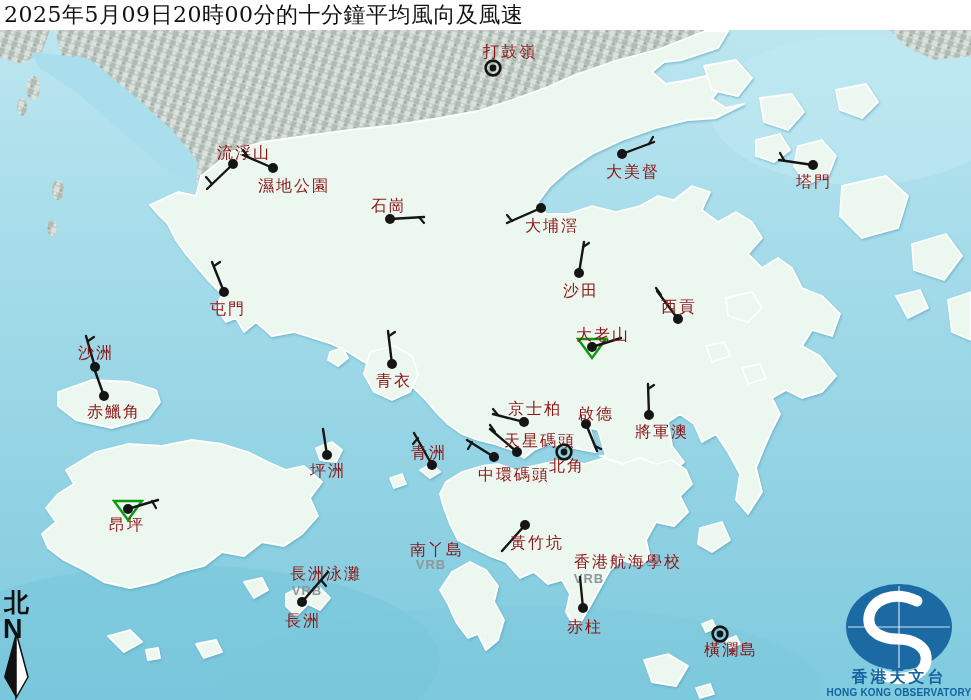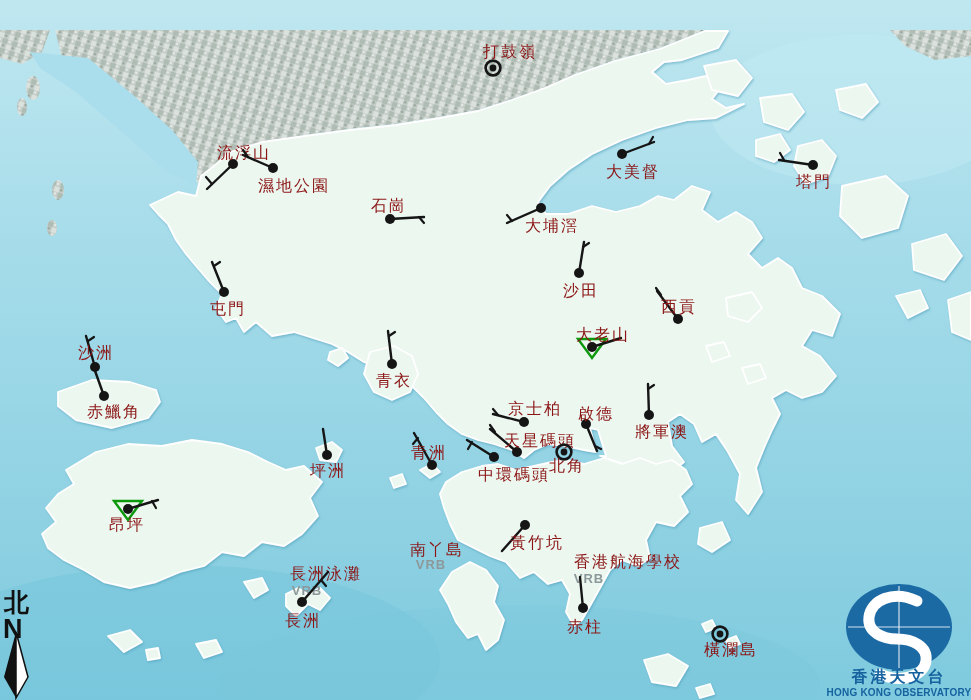--- a/index.html
+++ b/index.html
@@ -289,13 +289,16 @@
     <g>
       <ellipse cx="899" cy="627" rx="53" ry="43" fill="#1b6aa4"></ellipse>
       <line x1="848" y1="627" x2="950" y2="627" stroke="#ffffff" stroke-width="1.2" opacity="0.8"></line>
       <line x1="899" y1="586" x2="899" y2="668" stroke="#ffffff" stroke-width="1.2" opacity="0.8"></line>
       <path d="M917,601 C893,590 871,600 869,617 C867,633 884,639 897,639 C912,639 928,646 926,661 C924,676 901,684 880,674" fill="none" stroke="#ffffff" stroke-width="11" stroke-linecap="round"></path>
       <text x="899" y="682" text-anchor="middle" class="logo-zh" fill="#15629f">香港天文台</text>
       <text x="899" y="696" text-anchor="middle" class="logo-en" fill="#15629f">HONG KONG OBSERVATORY</text>
     </g>
   </svg>
 
+  <div class="titlebar">
+    <span class="t">2025年5月09日20時00分的十分鐘平均風向及風速</span>
+  </div>
 </div>
 
 </body></html>

